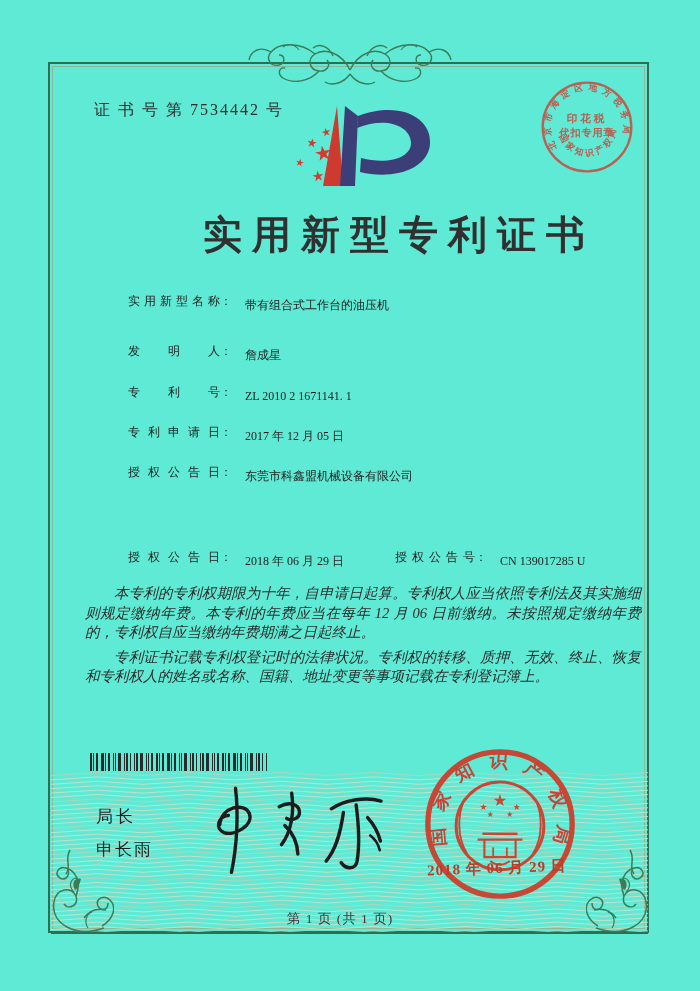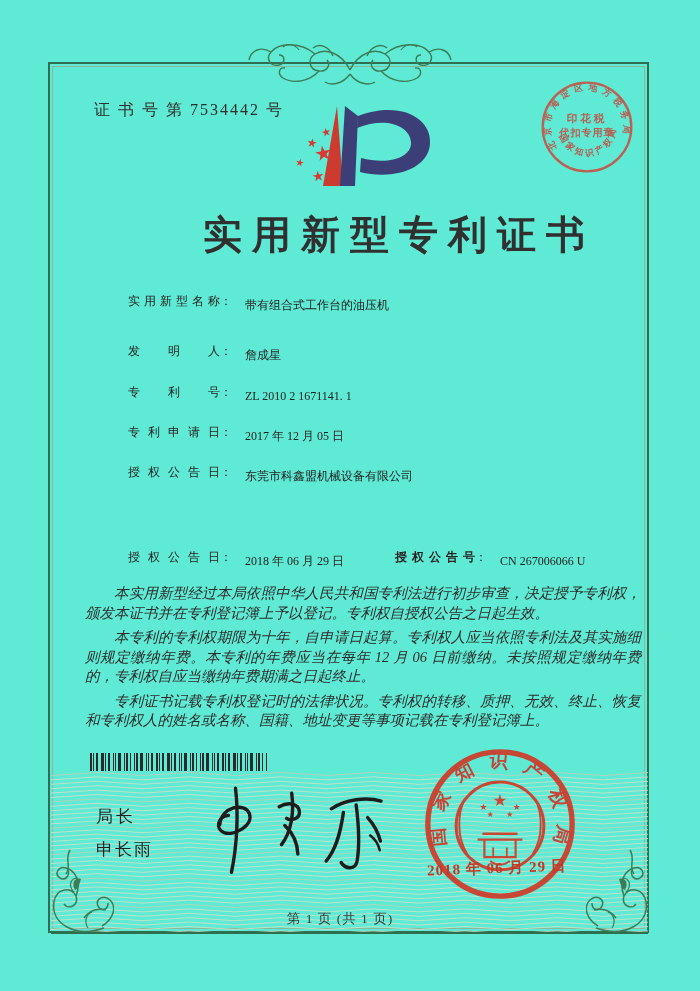--- a/index.html
+++ b/index.html
@@ -26,21 +26,21 @@
   .logo{position:absolute;left:268px;top:100px;width:172px;height:92px;}
 
   .title{position:absolute;left:0;top:208px;width:700px;text-align:center;
     font-size:39px;font-weight:600;letter-spacing:10px;text-indent:10px;color:#303030;margin-left:44px;}
   .field-row{position:absolute;left:95px;font-size:12px;color:#232323;white-space:nowrap;margin-left:33px;}
   .r0{top:293px;} .r1{top:343px;} .r2{top:384px;} .r3{top:424px;} .r4{top:464px;} .r5{top:504px;} .r6{top:549px;}
   .flabel{display:inline-block;width:92px;text-align:justify;text-align-last:justify;vertical-align:top;}
   .fcolon{vertical-align:top;}
   .fvalue{display:inline-block;margin-left:10px;vertical-align:top;max-width:440px;white-space:normal;line-height:25px;}
   .grant-no{position:absolute;left:267px;top:0;white-space:nowrap;}
-  .grant-no .flabel{width:80px;font-weight:bold;}
+  .grant-no .flabel{width:80px;}
 
   .paragraphs{position:absolute;left:85px;top:584px;width:556px;font-size:14.5px;line-height:19.5px;
     color:#2b2b2b;text-align:justify;font-style:italic;}
   .paragraphs p{margin:0 0 5px 0;text-indent:2em;}
 
   .barcode{position:absolute;left:90px;top:753px;width:182px;height:18px;font-size:0;}
   .barcode span{display:inline-block;height:100%;background:#2a2a2a;}
 
   .official-title{position:absolute;left:96px;top:805px;font-size:17px;color:#1f1f1f;letter-spacing:3px;}
   .official-name{position:absolute;left:96px;top:838px;font-size:17px;color:#1f1f1f;letter-spacing:2px;}
@@ -179,26 +179,25 @@
   </div>
   <div class="field-row r4">
     <span class="flabel">授权公告日</span><span class="fcolon">：</span>
     <span class="fvalue">东莞市科鑫盟机械设备有限公司</span>
   </div>
   <div class="field-row r6">
     <span class="flabel">授权公告日</span><span class="fcolon">：</span>
     <span class="fvalue">2018 年 06 月 29 日</span>
     <span class="grant-no">
       <span class="flabel g">授权公告号</span><span class="fcolon">：</span>
-      <span class="fvalue">CN 267006066 U</span>
+      <span class="fvalue">CN 139017285 U</span>
     </span>
   </div>
 
   <div class="paragraphs">
-    <p>本实用新型经过本局依照中华人民共和国专利法进行初步审查，决定授予专利权，颁发本证书并在专利登记簿上予以登记。专利权自授权公告之日起生效。</p>
     <p>本专利的专利权期限为十年，自申请日起算。专利权人应当依照专利法及其实施细则规定缴纳年费。本专利的年费应当在每年 12 月 06 日前缴纳。未按照规定缴纳年费的，专利权自应当缴纳年费期满之日起终止。</p>
     <p>专利证书记载专利权登记时的法律状况。专利权的转移、质押、无效、终止、恢复和专利权人的姓名或名称、国籍、地址变更等事项记载在专利登记簿上。</p>
   </div>
 
   <div class="barcode" id="barcode"><span style="width: 2px; margin-right: 1px;"></span><span style="width: 1px; margin-right: 2px;"></span><span style="width: 2px; margin-right: 3px;"></span><span style="width: 3px; margin-right: 1px;"></span><span style="width: 1px; margin-right: 2px;"></span><span style="width: 2px; margin-right: 3px;"></span><span style="width: 1px; margin-right: 1px;"></span><span style="width: 1px; margin-right: 2px;"></span><span style="width: 3px; margin-right: 3px;"></span><span style="width: 1px; margin-right: 1px;"></span><span style="width: 2px; margin-right: 2px;"></span><span style="width: 1px; margin-right: 3px;"></span><span style="width: 1px; margin-right: 1px;"></span><span style="width: 2px; margin-right: 2px;"></span><span style="width: 3px; margin-right: 3px;"></span><span style="width: 1px; margin-right: 1px;"></span><span style="width: 1px; margin-right: 2px;"></span><span style="width: 2px; margin-right: 3px;"></span><span style="width: 2px; margin-right: 1px;"></span><span style="width: 1px; margin-right: 2px;"></span><span style="width: 2px; margin-right: 3px;"></span><span style="width: 3px; margin-right: 1px;"></span><span style="width: 1px; margin-right: 2px;"></span><span style="width: 2px; margin-right: 3px;"></span><span style="width: 1px; margin-right: 1px;"></span><span style="width: 1px; margin-right: 2px;"></span><span style="width: 3px; margin-right: 3px;"></span><span style="width: 1px; margin-right: 1px;"></span><span style="width: 2px; margin-right: 2px;"></span><span style="width: 1px; margin-right: 3px;"></span><span style="width: 1px; margin-right: 1px;"></span><span style="width: 2px; margin-right: 2px;"></span><span style="width: 3px; margin-right: 3px;"></span><span style="width: 1px; margin-right: 1px;"></span><span style="width: 1px; margin-right: 2px;"></span><span style="width: 2px; margin-right: 3px;"></span><span style="width: 2px; margin-right: 1px;"></span><span style="width: 1px; margin-right: 2px;"></span><span style="width: 2px; margin-right: 3px;"></span><span style="width: 3px; margin-right: 1px;"></span><span style="width: 1px; margin-right: 2px;"></span><span style="width: 2px; margin-right: 3px;"></span><span style="width: 1px; margin-right: 1px;"></span><span style="width: 1px; margin-right: 2px;"></span><span style="width: 3px; margin-right: 3px;"></span><span style="width: 1px; margin-right: 1px;"></span><span style="width: 2px; margin-right: 2px;"></span><span style="width: 1px; margin-right: 3px;"></span><span style="width: 1px; margin-right: 1px;"></span></div>
 
   <div class="official-title">局长</div>
   <div class="official-name">申长雨</div>
 
   <svg class="signature" viewBox="0 0 212 100">

